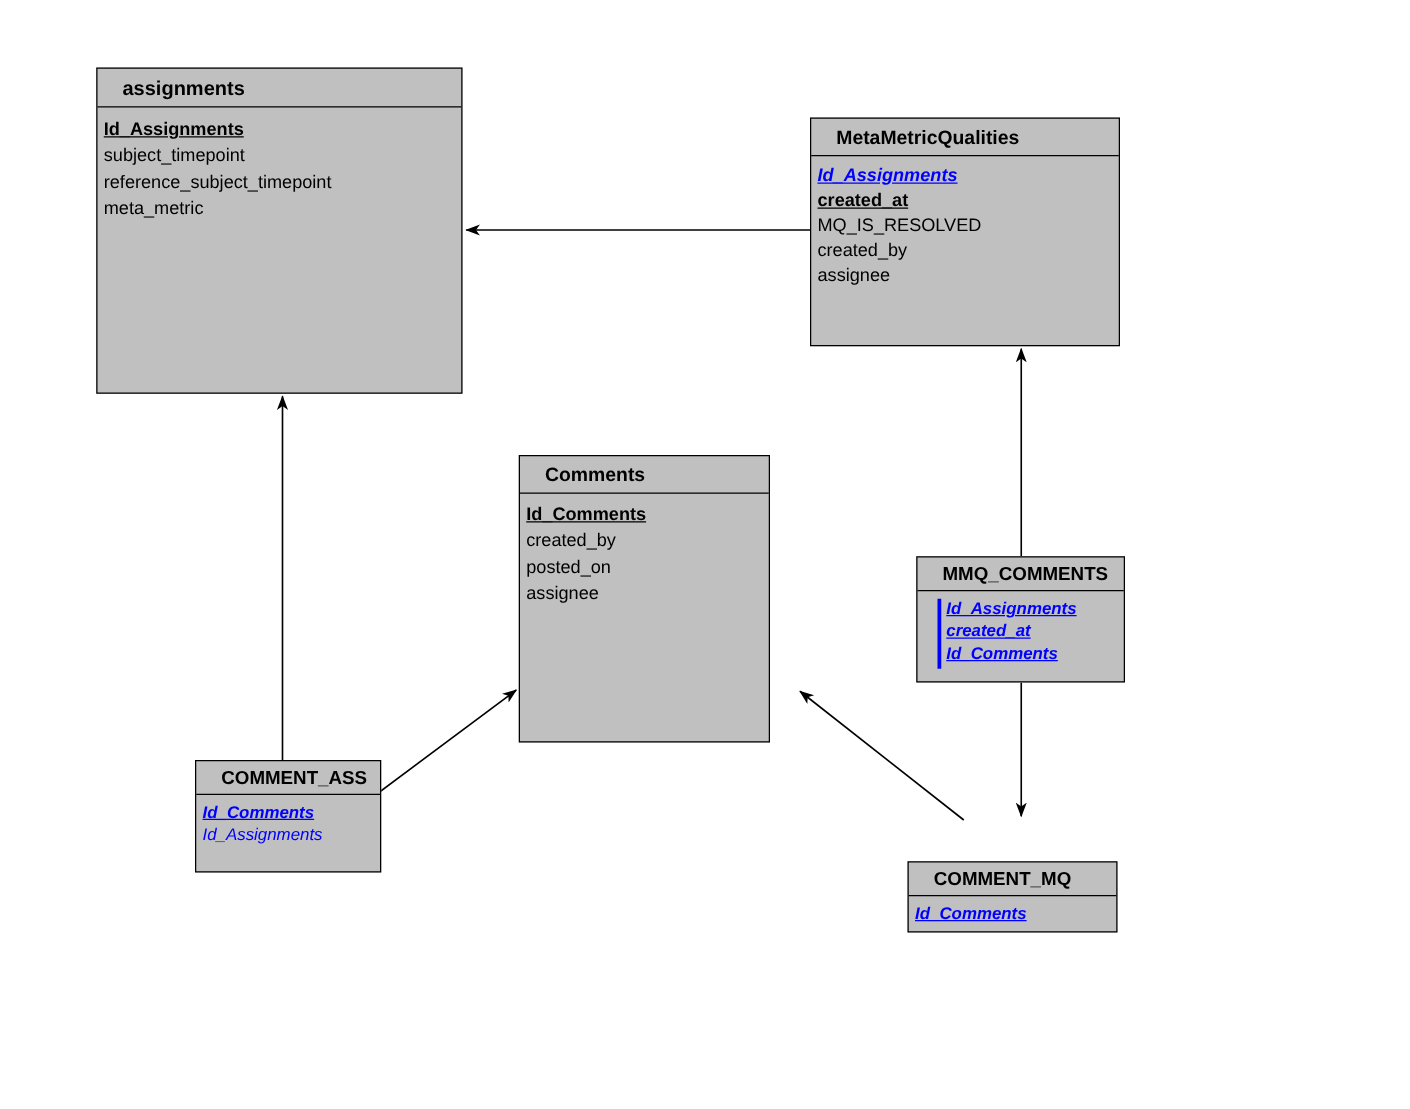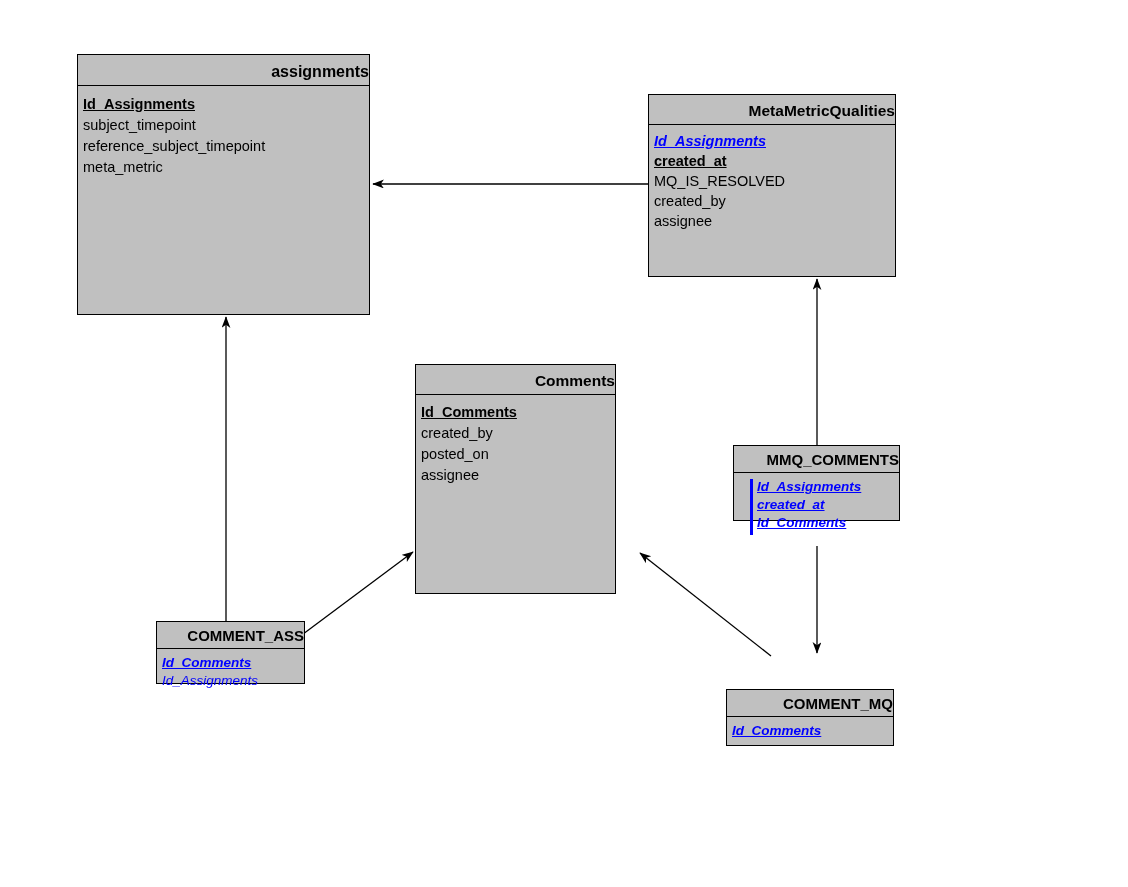--- a/index.html
+++ b/index.html
@@ -27,21 +27,21 @@
     pointer-events: none;
   }
   .entity {
     position: absolute;
     background: #c0c0c0;
     border: 1px solid #000000;
     box-sizing: border-box;
     z-index: 2;
   }
   .entity-title {
-    text-align: right;
+    text-align: left;
     font-weight: bold;
     color: #000000;
     border-bottom: 1px solid #000000;
     box-sizing: border-box;
     line-height: 1;
     white-space: nowrap;
     overflow: hidden;
     padding-left: 20px;
   }
   .entity-fields {
@@ -87,28 +87,28 @@
   #ent-mmq .entity-fields { padding: 6px 0 0 5px; }
   #ent-mmq .field { font-size: 14.5px; padding: 2.5px 0 3px 0; }
 
   
   #ent-comments { left: 415px; top: 364px; width: 201px; height: 230px; }
   #ent-comments .entity-title { font-size: 15.5px; padding-top: 8px; height: 30px; }
   #ent-comments .entity-fields { padding: 7px 0 0 5px; }
   #ent-comments .field { font-size: 14.5px; padding: 3px 0 3.5px 0; }
 
   
-  #ent-mmqcomments { left: 733px; top: 445px; width: 167px; height: 76px; }
+  #ent-mmqcomments { left: 733px; top: 445px; width: 167px; height: 101px; }
   #ent-mmqcomments .entity-title { font-size: 15px; padding-top: 6px; height: 27px; }
   #ent-mmqcomments .entity-fields { padding: 5px 0 0 23px; }
   #ent-mmqcomments .field { font-size: 13.5px; padding: 2px 0 2.5px 0; }
   #ent-mmqcomments .fk-bar { left: 16px; top: 6px; height: 56px; }
 
   
-  #ent-commentass { left: 156px; top: 621px; width: 149px; height: 63px; }
+  #ent-commentass { left: 156px; top: 608px; width: 149px; height: 90px; }
   #ent-commentass .entity-title { font-size: 15px; padding-top: 6px; height: 27px; }
   #ent-commentass .entity-fields { padding: 5px 0 0 5px; }
   #ent-commentass .field { font-size: 13.5px; padding: 2px 0 2.5px 0; }
 
   
   #ent-commentmq { left: 726px; top: 656px; width: 168px; height: 57px; margin-top: 33px; }
   #ent-commentmq .entity-title { font-size: 15px; padding-top: 6px; height: 27px; }
   #ent-commentmq .entity-fields { padding: 5px 0 0 5px; }
   #ent-commentmq .field { font-size: 13.5px; padding: 2px 0 2.5px 0; }
 </style>

